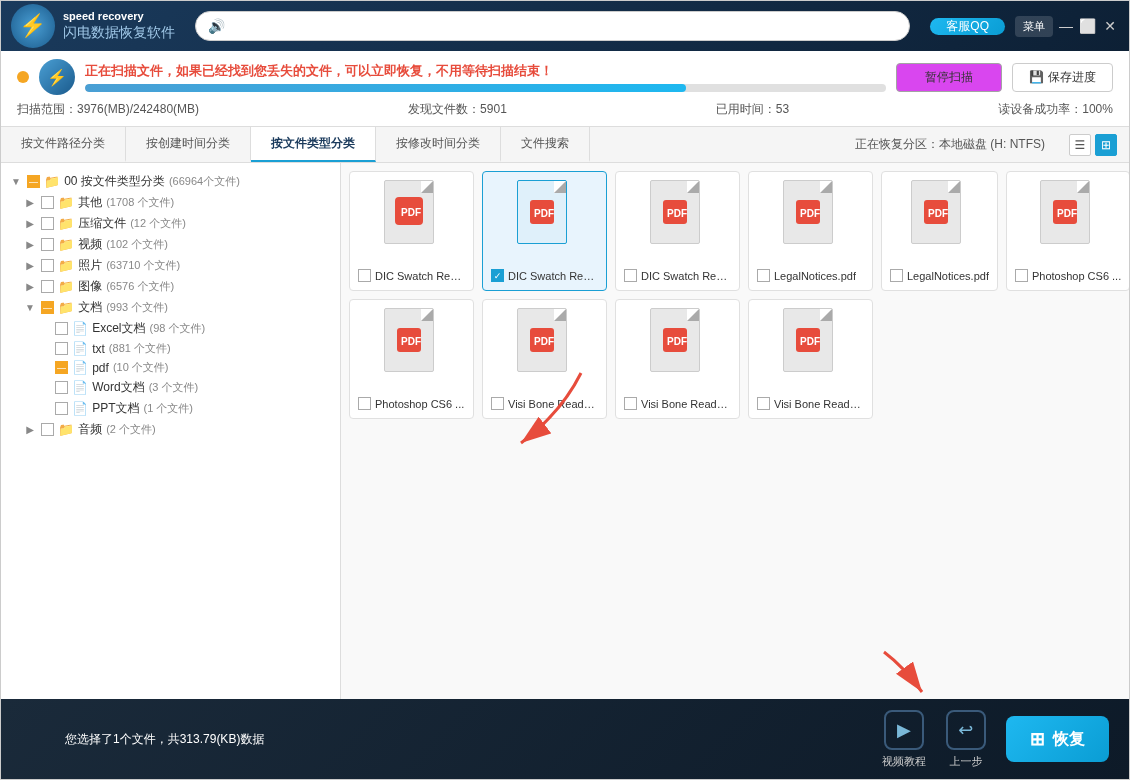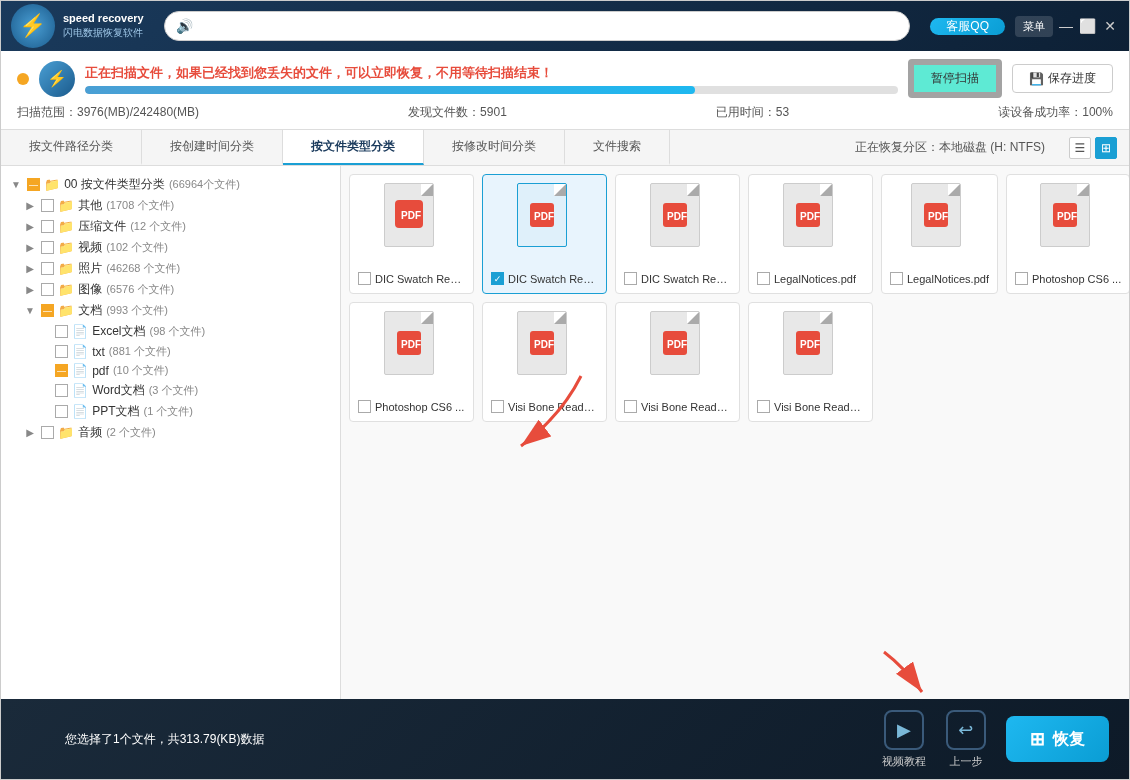--- a/index.html
+++ b/index.html
@@ -51,21 +51,21 @@
       display: flex;
       flex-direction: column;
     }
     .logo-text .name {
       font-size: 11px;
       font-weight: bold;
       color: white;
       line-height: 1.2;
     }
     .logo-text .subtitle {
-      font-size: 10px;
+      font-size: 14px;
       color: #a0c8e8;
     }
     .search-bar {
       flex: 1;
       margin: 0 20px;
       height: 30px;
       background: white;
       border-radius: 15px;
       display: flex;
       align-items: center;
@@ -169,24 +169,24 @@
       border-radius: 4px;
       overflow: hidden;
     }
     .progress-bar-fill {
       height: 100%;
       background: linear-gradient(90deg, #4a9fd4, #1eb8f0);
       border-radius: 4px;
       width: 75%;
     }
     .btn-pause {
-      background: #5eead4;
-      border: 6px solid #a3a3a3;
+      background: #d946ef;
+      border: 1px solid #a3a3a3;
       border-radius: 4px;
-      padding: 5px 17px;
+      padding: 5px 28px;
       cursor: pointer;
       font-size: 12px;
       color: #333;
       font-family: 'Microsoft YaHei', Arial, sans-serif;
       white-space: nowrap;
     }
     .btn-save-progress {
       background: white;
       border: 1px solid #ccc;
       border-radius: 4px;
@@ -212,21 +212,21 @@
     
     .tab-bar {
       display: flex;
       background: #f5f5f5;
       border-bottom: 1px solid #ddd;
       flex-shrink: 0;
       align-items: center;
       padding: 0 0 0 0;
     }
     .tab-item {
-      padding: 8px 28px;
+      padding: 8px 20px;
       cursor: pointer;
       font-size: 12px;
       color: #555;
       border-right: 1px solid #ddd;
       border-bottom: 2px solid transparent;
       white-space: nowrap;
     }
     .tab-item.active {
       background: white;
       color: #1a3a5c;
@@ -571,21 +571,21 @@
         <span class="tree-folder-icon">📁</span>
         <span class="tree-label">视频</span>
         <span class="tree-count">(102 个文件)</span>
       </div>
 
       <div class="tree-item indent1">
         <span class="tree-toggle">▶</span>
         <span class="tree-checkbox"></span>
         <span class="tree-folder-icon">📁</span>
         <span class="tree-label">照片</span>
-        <span class="tree-count">(46268 个文件)</span>
+        <span class="tree-count">(63710 个文件)</span>
       </div>
 
       <div class="tree-item indent1">
         <span class="tree-toggle">▶</span>
         <span class="tree-checkbox"></span>
         <span class="tree-folder-icon">📁</span>
         <span class="tree-label">图像</span>
         <span class="tree-count">(6576 个文件)</span>
       </div>
 

